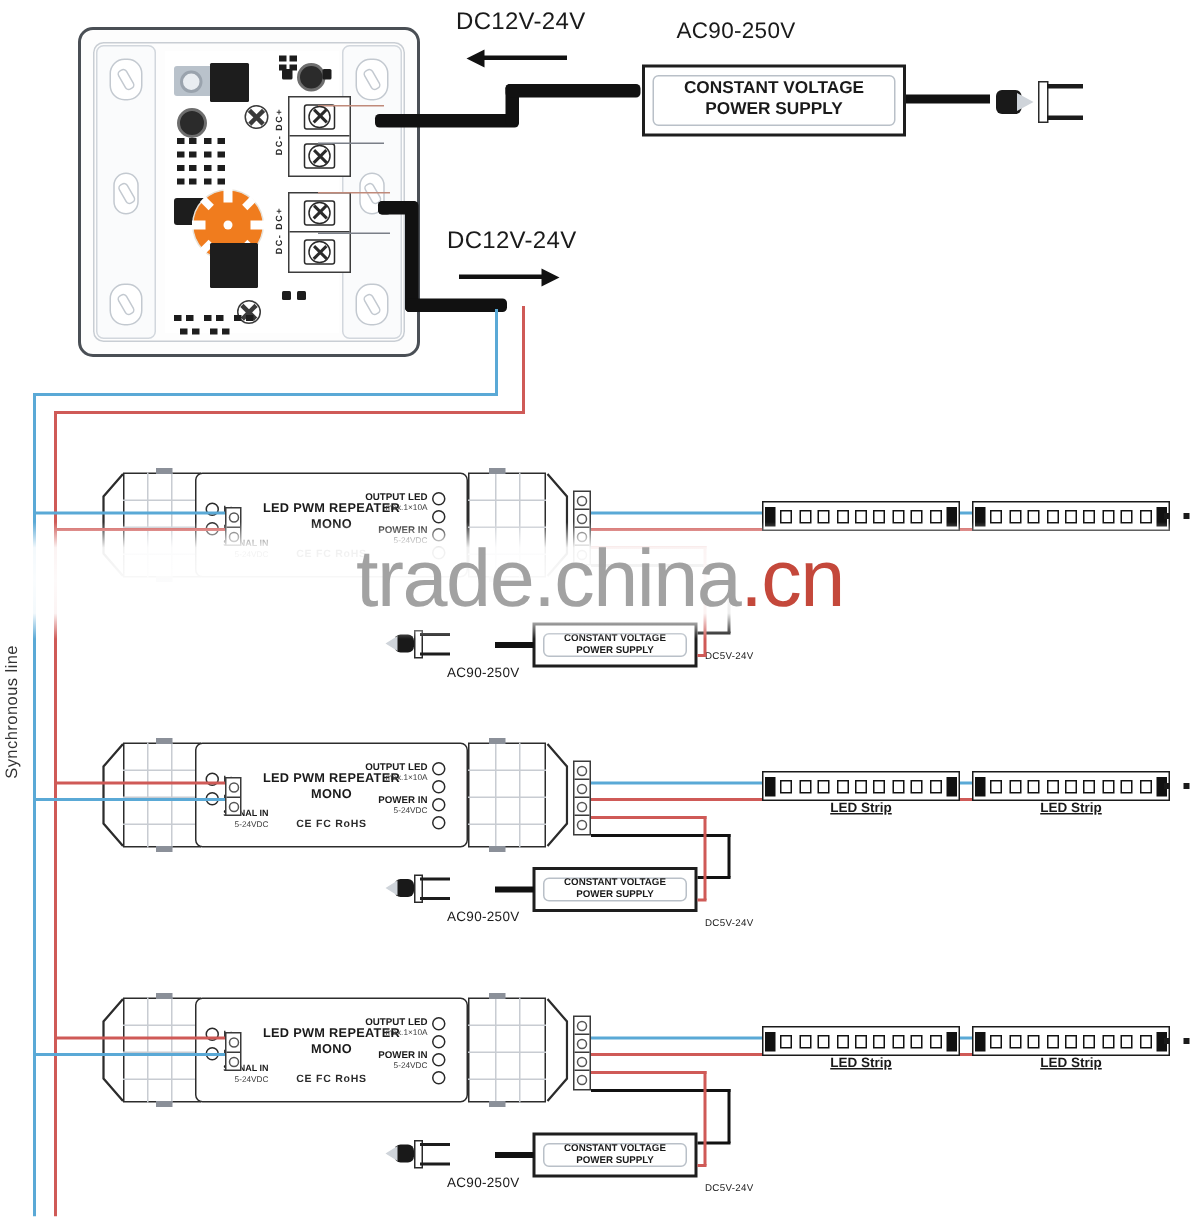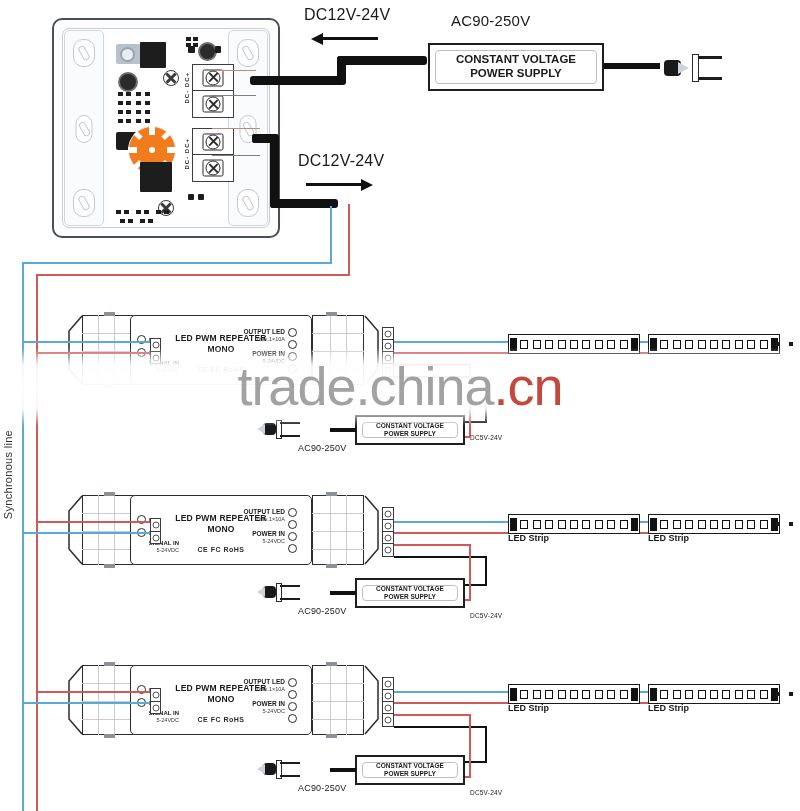--- a/index.html
+++ b/index.html
@@ -98,21 +98,21 @@
   .conn .c:last-child{border-bottom:none;}
   .conn .c::after{content:"";position:absolute;left:50%;top:50%;width:5px;height:5px;
     border-radius:50%;background:#fff;border:1px solid #555;transform:translate(-50%,-50%);}
 
   
   .strip{position:absolute;height:20px;border:1.5px solid #1a1a1a;background:#fff;
     box-sizing:border-box;display:flex;align-items:center;}
   .strip .pad{width:7px;height:13px;background:#111;flex:0 0 auto;margin:0 1px;}
   .strip .leds{flex:1;display:flex;justify-content:space-around;align-items:center;}
   .strip .led{width:8px;height:9px;background:#fff;border:1.8px solid #111;box-sizing:border-box;}
-  .striplbl{position:absolute;width:100%;text-align:left;font-weight:bold;}
+  .striplbl{position:absolute;width:100%;text-align:center;font-weight:bold;text-decoration:underline;}
   .ell{position:absolute;display:flex;gap:9px;align-items:center;}
   .ell b{width:4px;height:4px;background:#1a1a1a;display:block;}
 
   
   .arrow{position:absolute;height:3px;background:#111;}
   .arrow::after{content:"";position:absolute;top:50%;width:0;height:0;
     border-top:6px solid transparent;border-bottom:6px solid transparent;}
   .arrow.r::after{right:-11px;transform:translateY(-50%);border-left:12px solid #111;}
   .arrow.l::after{left:-11px;transform:translateY(-50%);border-right:12px solid #111;}
   .syncwrap{position:absolute;left:2px;top:430px;}

